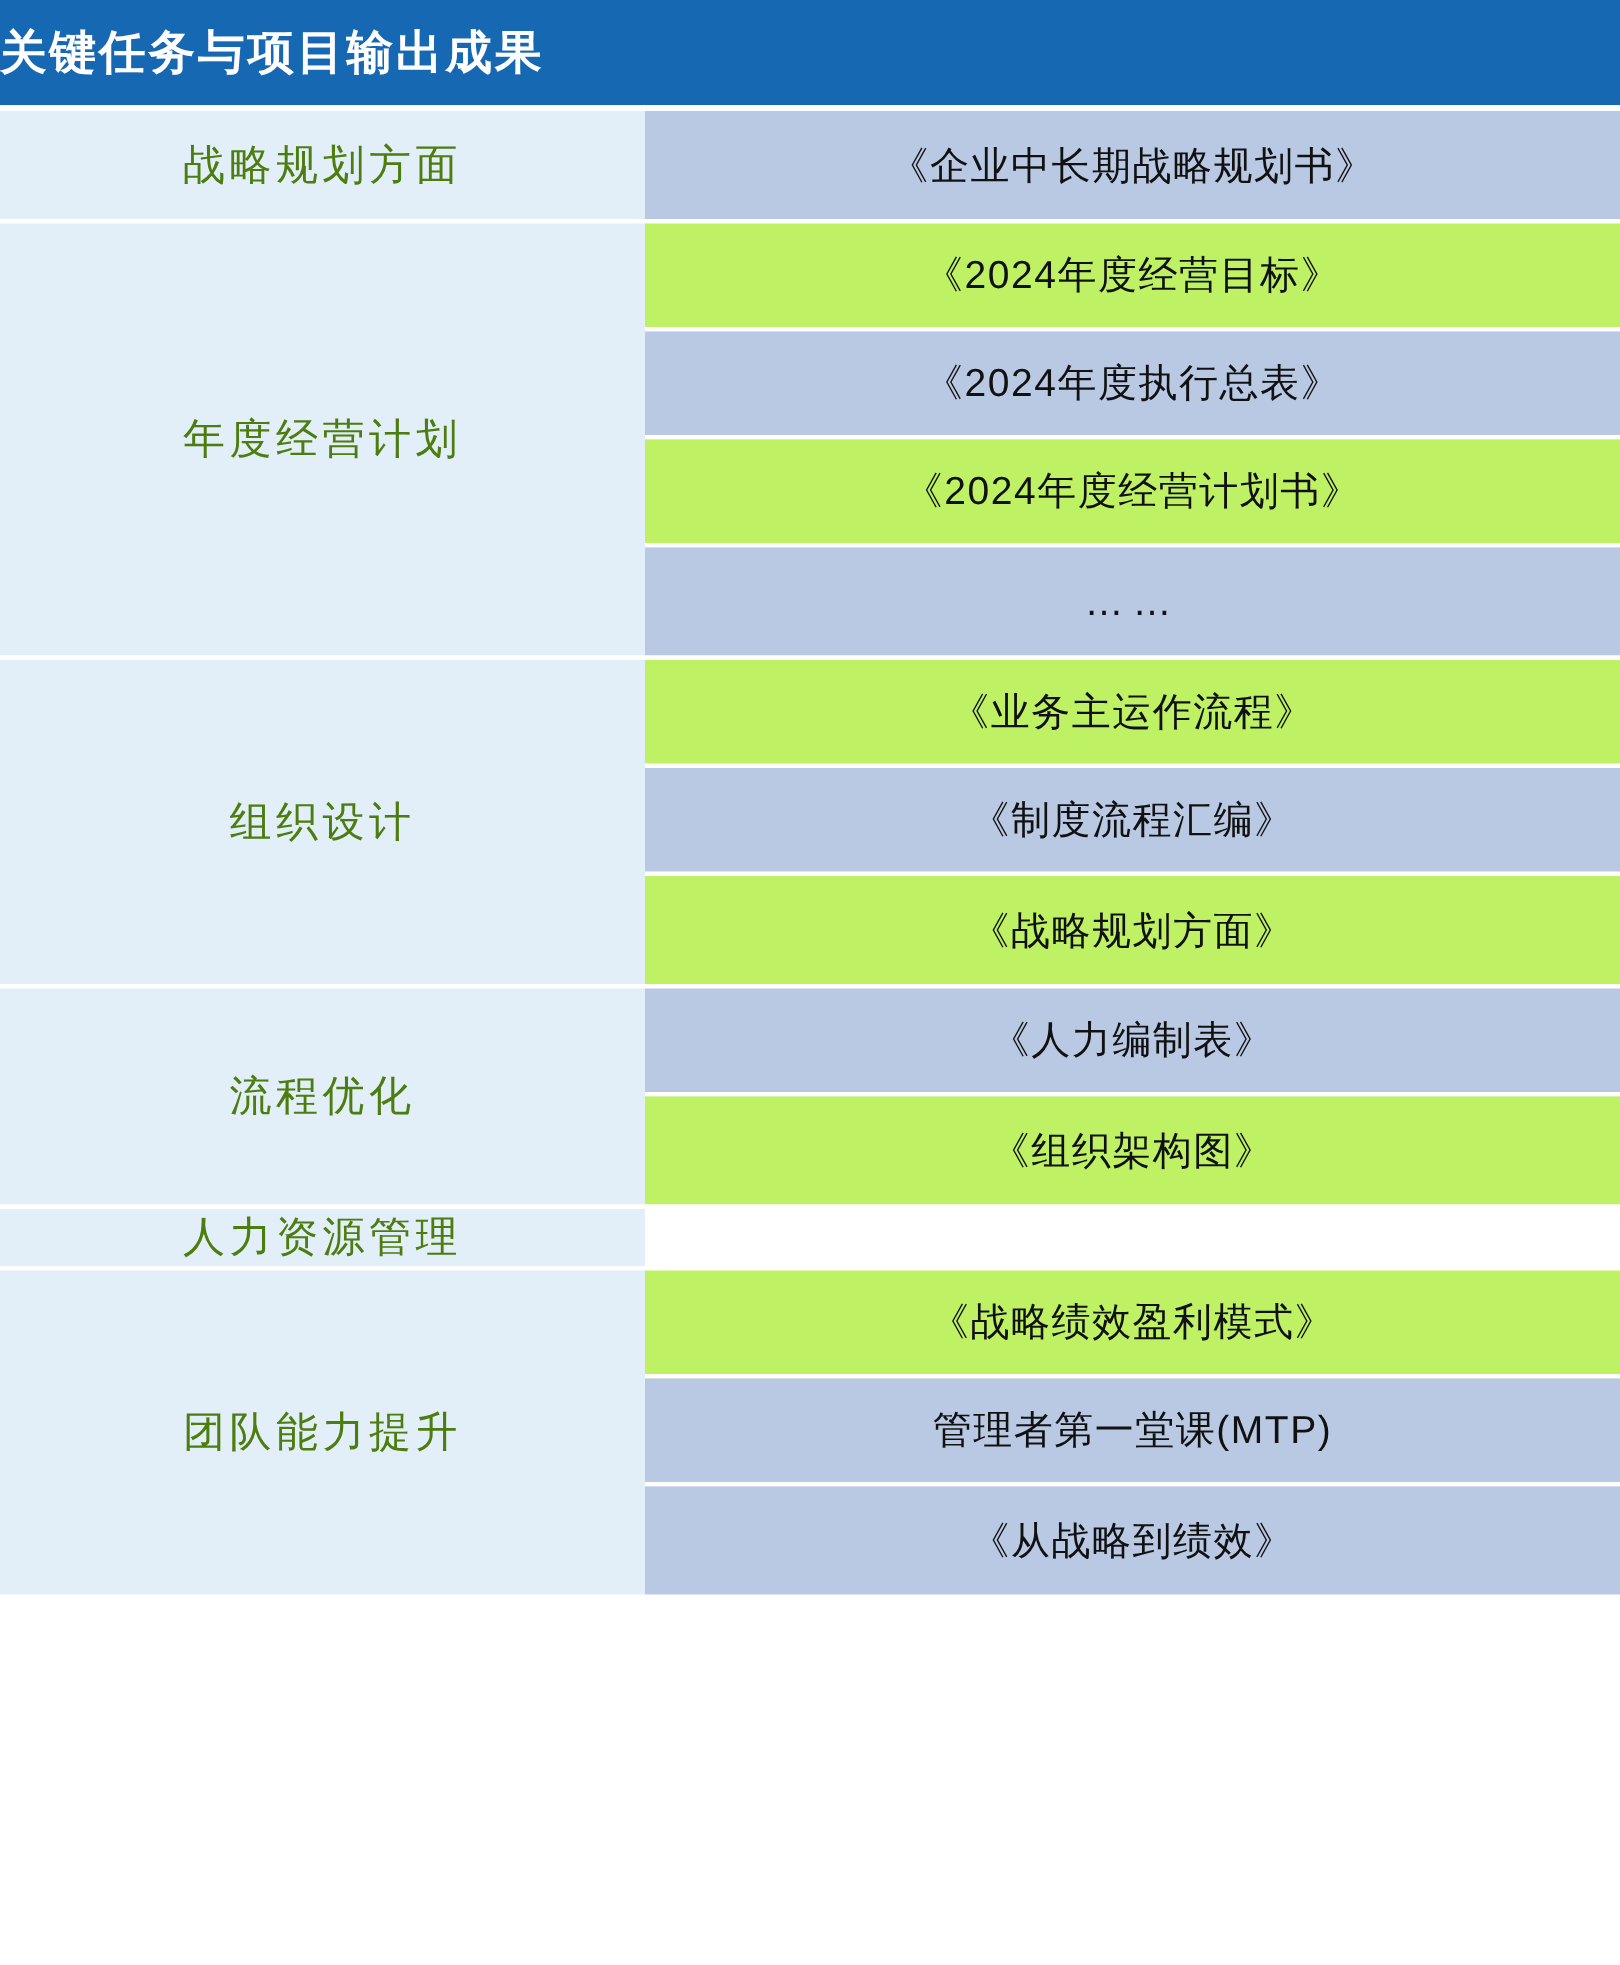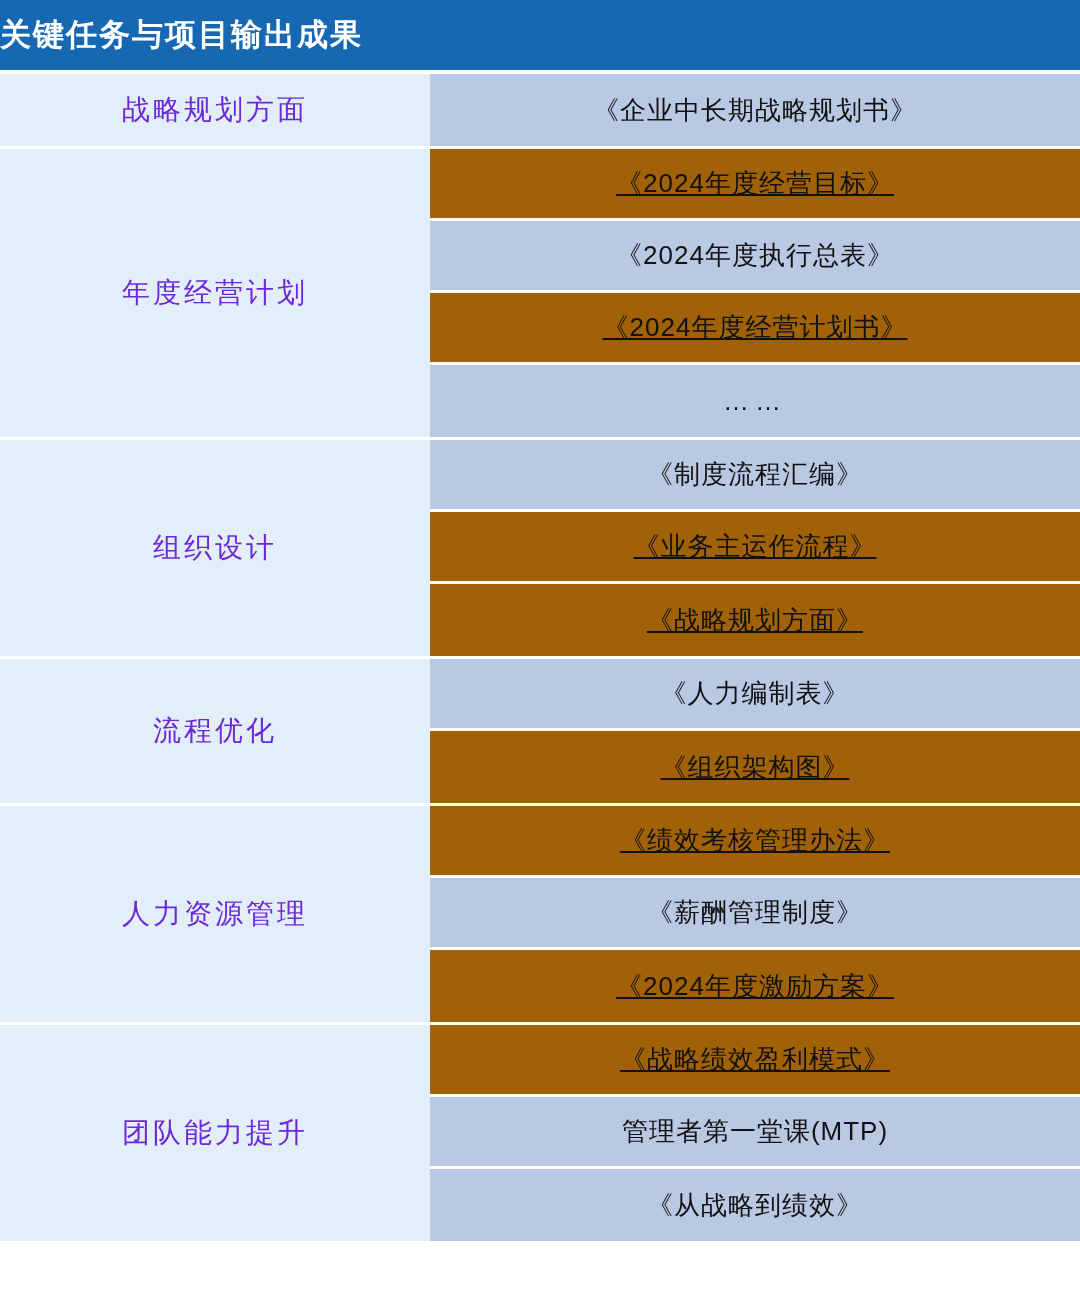--- a/index.html
+++ b/index.html
@@ -45,21 +45,21 @@
     border-top: 4px solid #ffffff;
   }
   .cat-cell {
     flex: 0 0 430px;
     width: 430px;
     background: #e2eef8;
     display: flex;
     align-items: center;
     justify-content: center;
     font-size: 28px;
-    color: #6d28d9;
+    color: #4d7c0f;
     letter-spacing: 3px;
   }
   .items-col {
     flex: 1 1 auto;
     display: flex;
     flex-direction: column;
   }
   .item-cell {
     height: 72px;
     display: flex;
@@ -68,21 +68,21 @@
     font-size: 26px;
     color: #111111;
     letter-spacing: 1px;
     border-bottom: 3px solid #ffffff;
     box-sizing: border-box;
   }
   .item-cell:last-child {
     border-bottom: none;
   }
   .shade-a { background: #b9c9e4; }
-  .shade-b { background: #a16207; text-decoration: underline; }
+  .shade-b { background: #bef264; }
   .dots { letter-spacing: 6px; }
 </style>
 </head>
 <body>
 
 <div class="table-wrap">
   <div class="title-bar">关键任务与项目输出成果</div>
   <div class="body-grid">
       <div class="group-row">
         <div class="cat-cell">战略规划方面</div>
@@ -95,39 +95,34 @@
         <div class="items-col">
           <div class="item-cell shade-b">《2024年度经营目标》</div>
           <div class="item-cell shade-a">《2024年度执行总表》</div>
           <div class="item-cell shade-b">《2024年度经营计划书》</div>
           <div class="item-cell shade-a dots">……</div>
         </div>
       </div>
       <div class="group-row">
         <div class="cat-cell">组织设计</div>
         <div class="items-col">
+          <div class="item-cell shade-b">《业务主运作流程》</div>
           <div class="item-cell shade-a">《制度流程汇编》</div>
-          <div class="item-cell shade-b">《业务主运作流程》</div>
           <div class="item-cell shade-b">《战略规划方面》</div>
         </div>
       </div>
       <div class="group-row">
         <div class="cat-cell">流程优化</div>
         <div class="items-col">
           <div class="item-cell shade-a">《人力编制表》</div>
           <div class="item-cell shade-b">《组织架构图》</div>
         </div>
       </div>
       <div class="group-row">
         <div class="cat-cell">人力资源管理</div>
-        <div class="items-col">
-          <div class="item-cell shade-b">《绩效考核管理办法》</div>
-          <div class="item-cell shade-a">《薪酬管理制度》</div>
-          <div class="item-cell shade-b">《2024年度激励方案》</div>
-        </div>
       </div>
       <div class="group-row">
         <div class="cat-cell">团队能力提升</div>
         <div class="items-col">
           <div class="item-cell shade-b">《战略绩效盈利模式》</div>
           <div class="item-cell shade-a">管理者第一堂课(MTP)</div>
           <div class="item-cell shade-a">《从战略到绩效》</div>
         </div>
       </div>
     </div>

